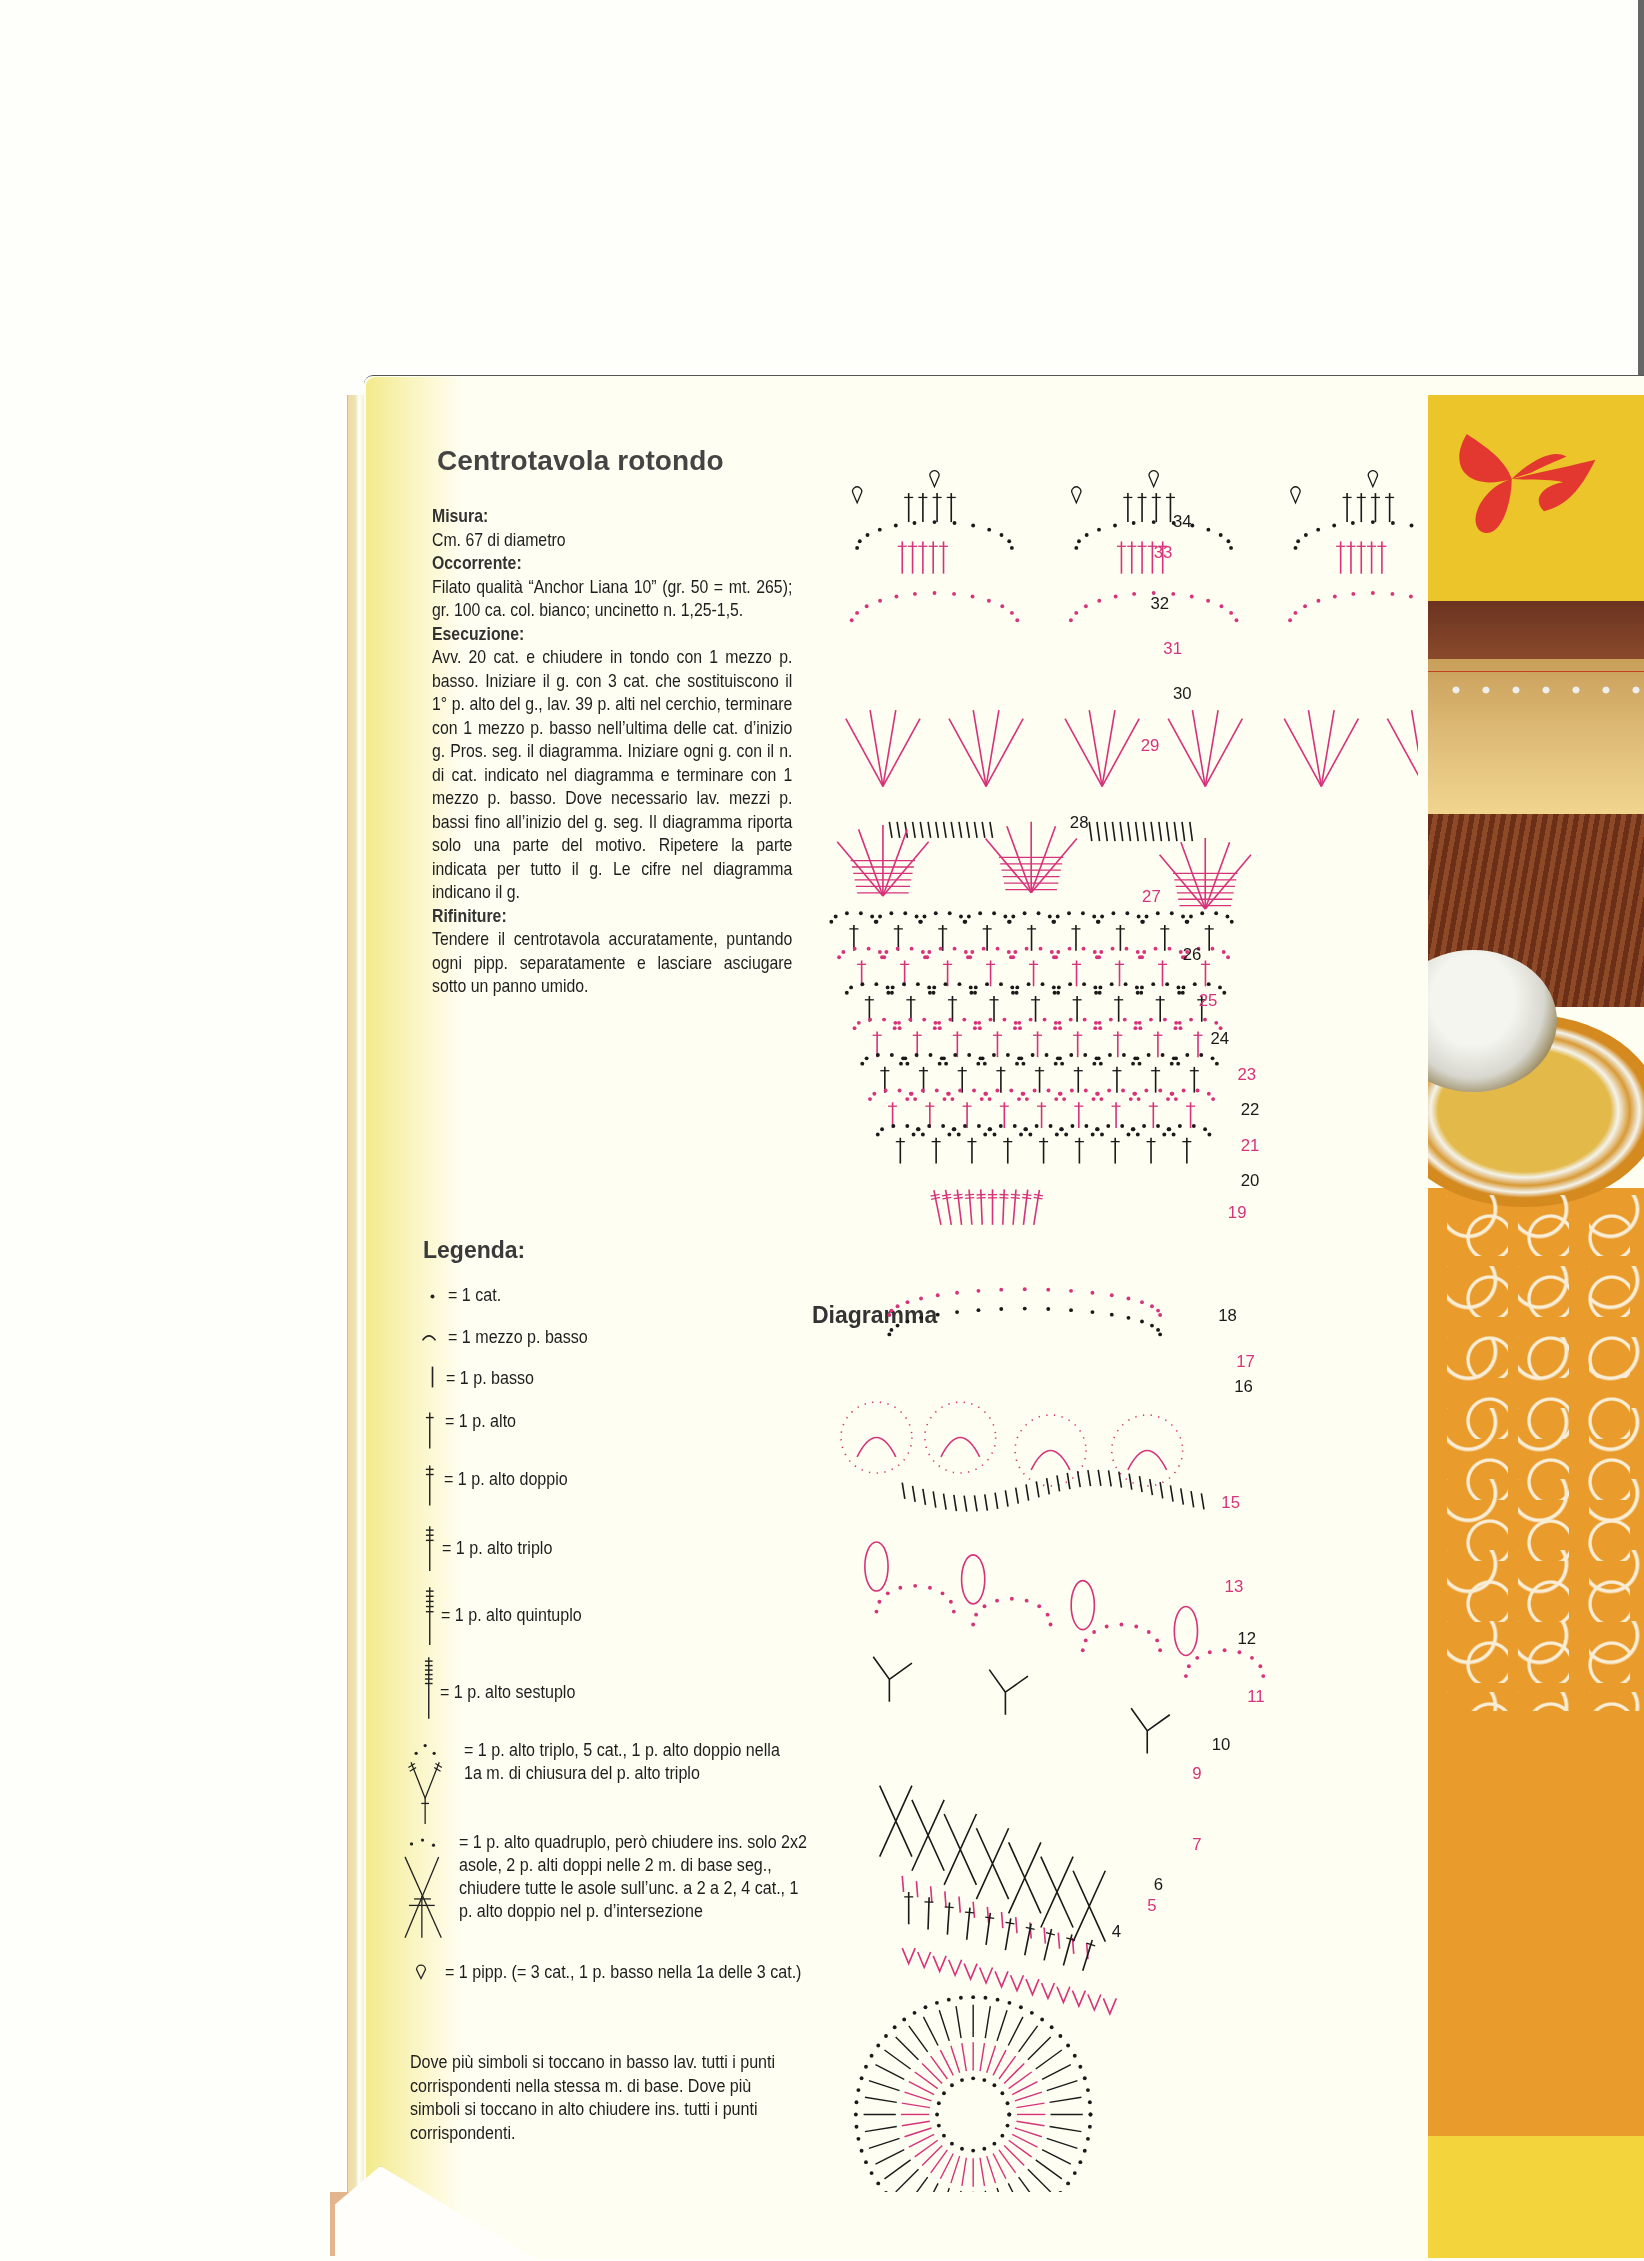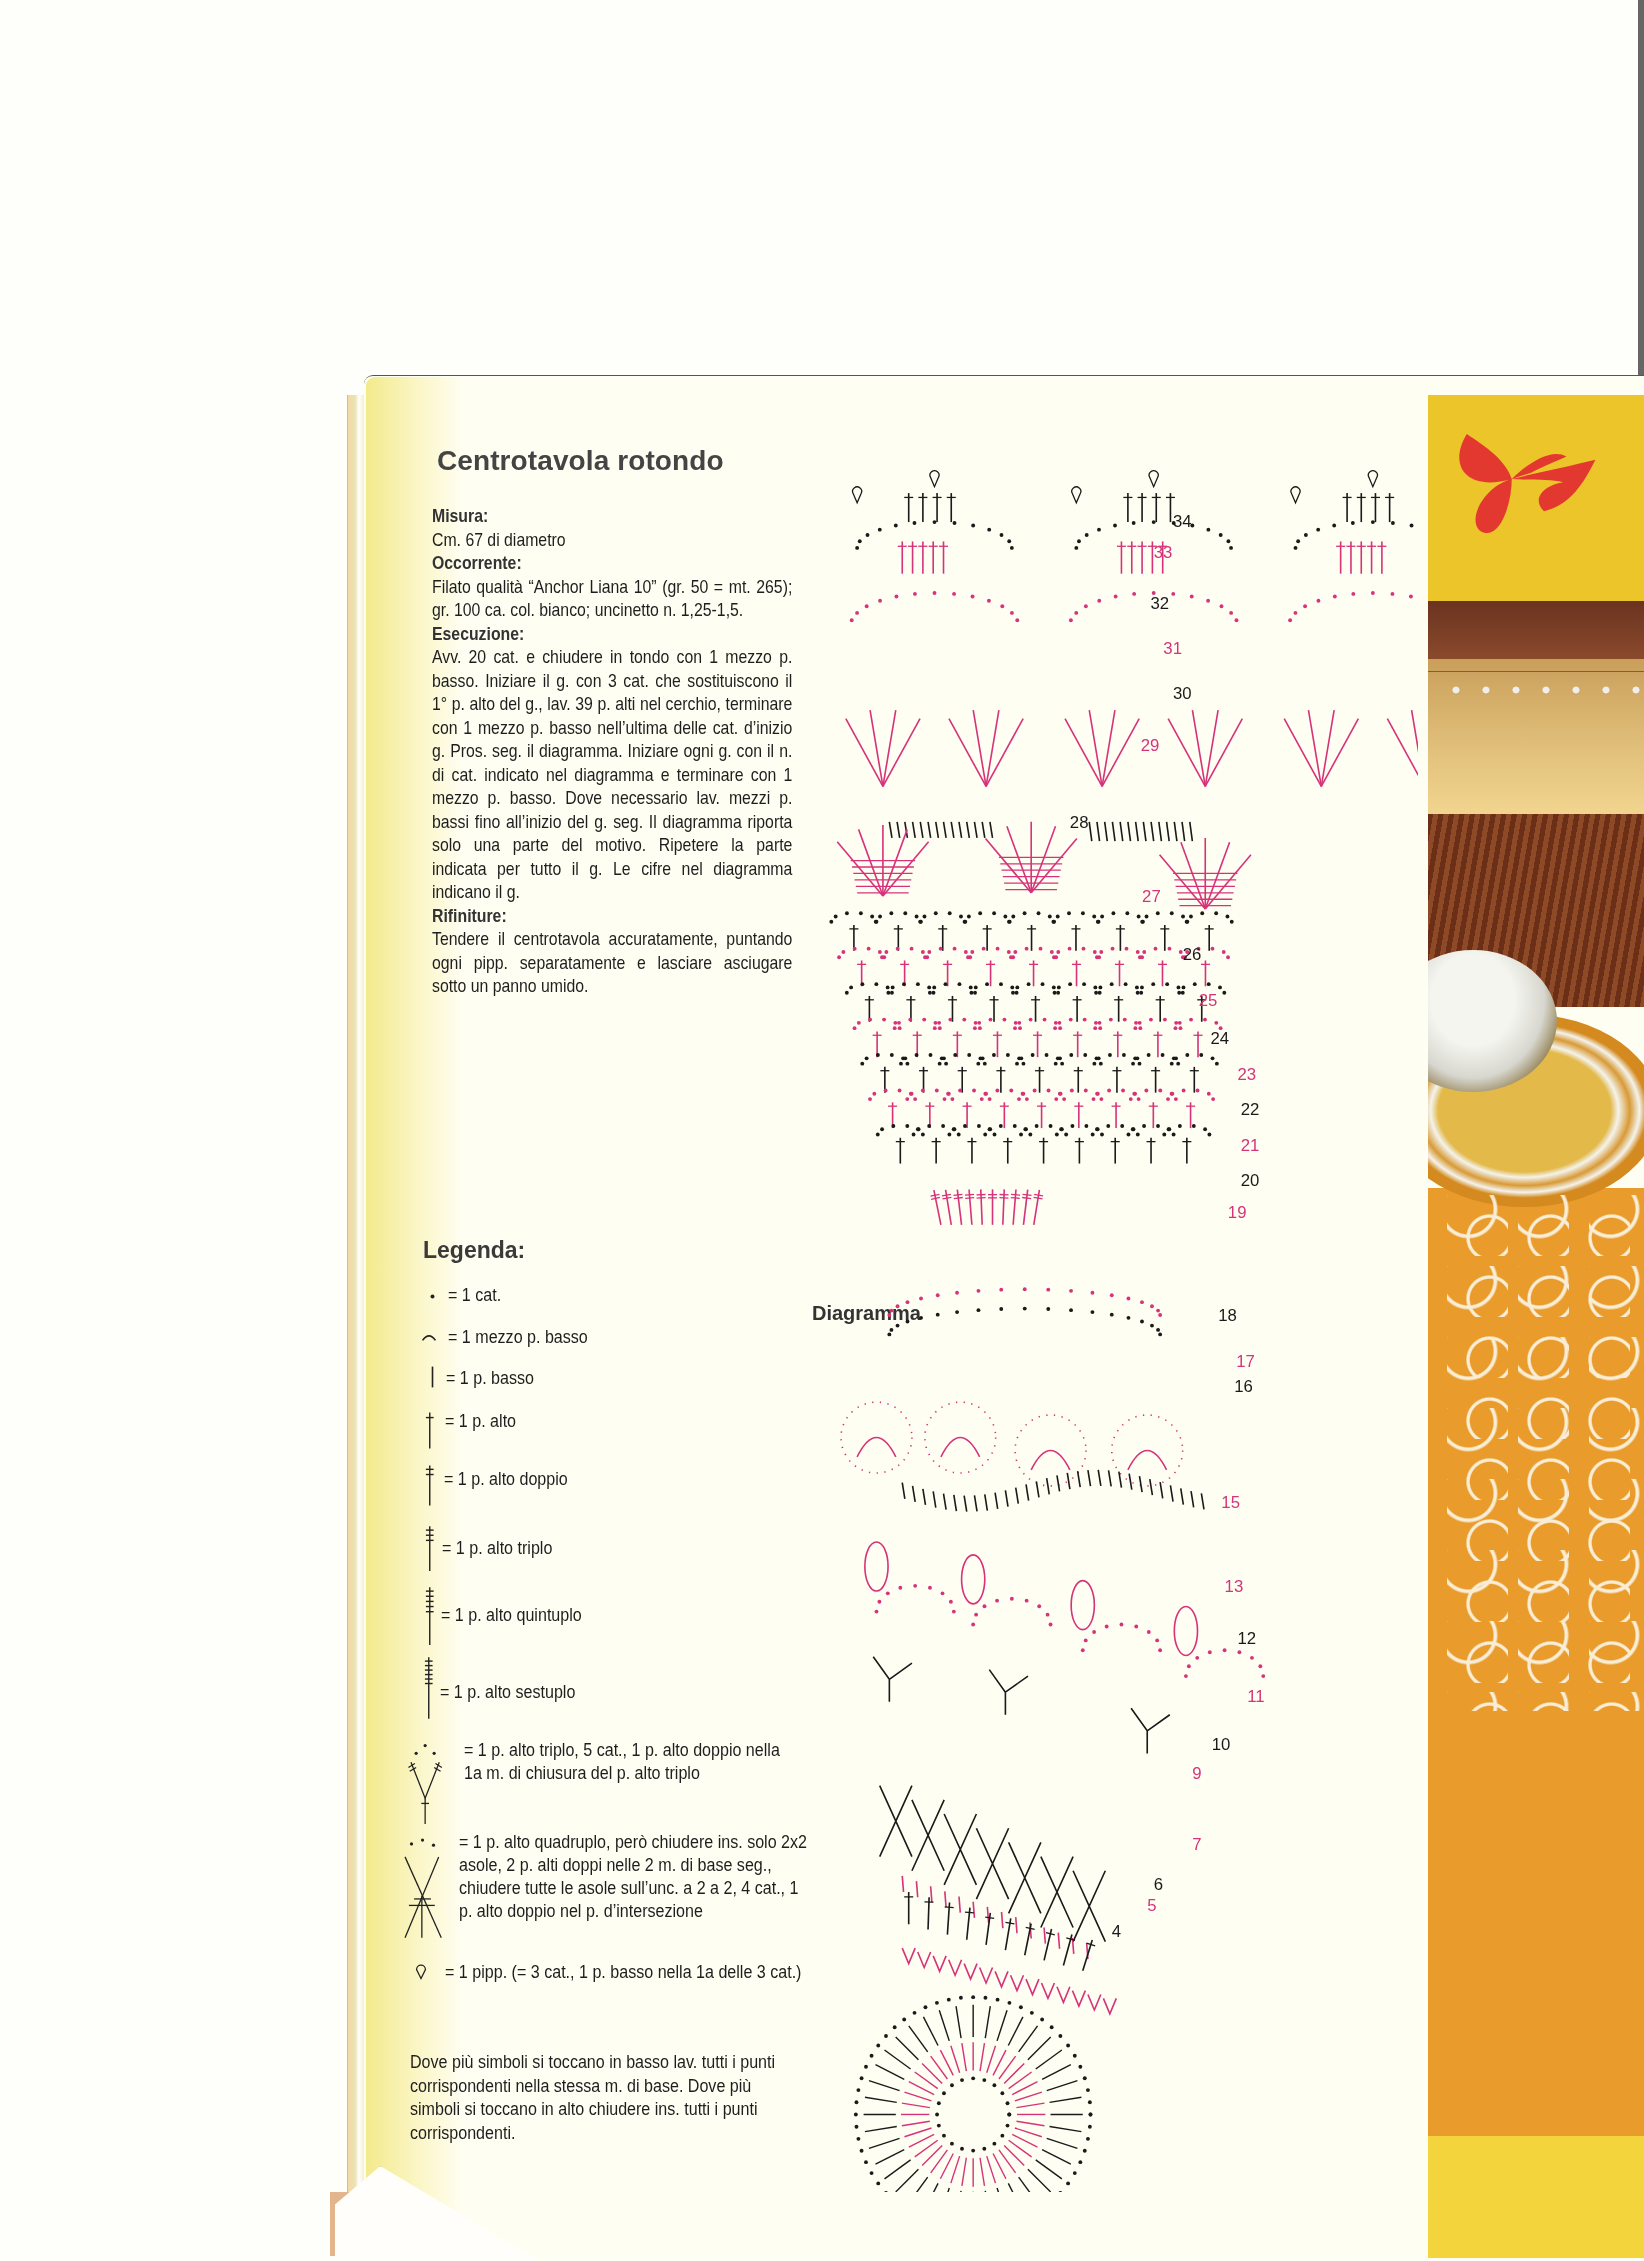--- a/index.html
+++ b/index.html
@@ -29,21 +29,21 @@
 
   .title { position:absolute; left:437px; top:445px; font-size:28px; font-weight:bold; color:#444; letter-spacing:0.1px; }
   .instr { position:absolute; left:432px; top:504px; width:361px; font-family:"Liberation Sans", sans-serif; font-size:18.4px; line-height:23.5px; color:#1e1e1e; transform:scaleX(0.86); transform-origin:left top; width:419px; }
   .instr .h { font-weight:bold; color:#333; display:block; }
   .instr .p { display:block; text-align:justify; }
 
   .legend-title { position:absolute; left:423px; top:1237px; font-size:23px; font-weight:bold; color:#3a3a3a;text-align:right; }
   .leg { position:absolute; font-size:18.7px; color:#1e1e1e; transform:scaleX(0.86); transform-origin:left top; line-height:23px; }
   .leg-sym { position:absolute; }
   .note { position:absolute; left:410px; top:2050px; font-size:18.7px; line-height:23.5px; color:#1e1e1e; transform:scaleX(0.86); transform-origin:left top; width:438px; }
-  .diag-label { position:absolute; left:812px; top:1302px; font-size:20px; font-weight:bold; color:#333; }
+  .diag-label { position:absolute; left:812px; top:1302px; font-size:23px; font-weight:bold; color:#333; }
   .diagram { position:absolute; left:812px; top:451px; width:606px; height:1741px; }
   .rownum { font-family:"Liberation Sans", sans-serif; font-size:26px; }
 </style>
 </head>
 <body>
 
 <div class="right-border"></div>
 <div class="page-binding"></div>
 <div class="page"></div>
 <div class="page-gutter"></div>

